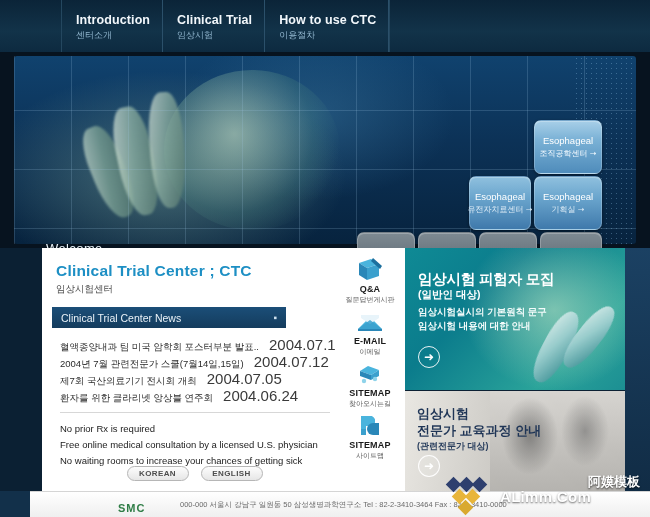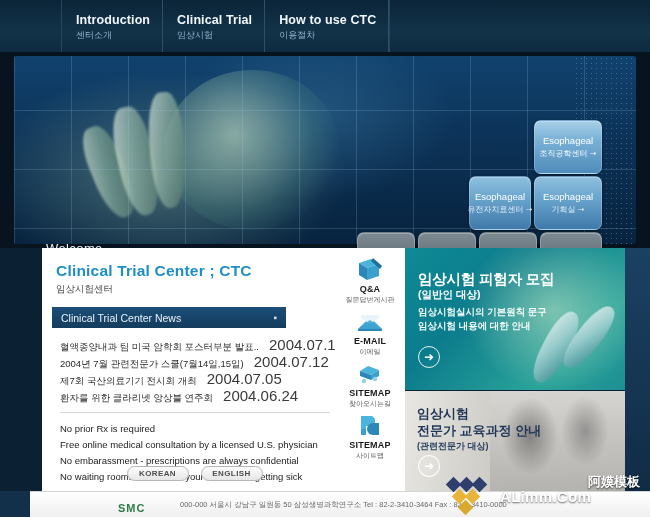--- a/index.html
+++ b/index.html
@@ -352,21 +352,20 @@
           <span>환자를 위한 클라리넷 앙상블 연주회</span>
           <span class="d">2004.06.24</span>
         </div>
       </div>
 
       <div class="divider"></div>
 
       <div class="bullets">
         <div class="bullet">No prior Rx is required</div>
         <div class="bullet">Free online medical consultation by a licensed U.S. physician</div>
-        <div class="bullet">No embarassment - prescriptions are always confidential</div>
         <div class="bullet">No waiting rooms to increase your chances of getting sick</div>
       </div>
 
       <div class="langbar">
         <div class="langbtn">KOREAN</div>
         <div class="langbtn">ENGLISH</div>
       </div>
     </div>
 
     <div class="iconcol">

